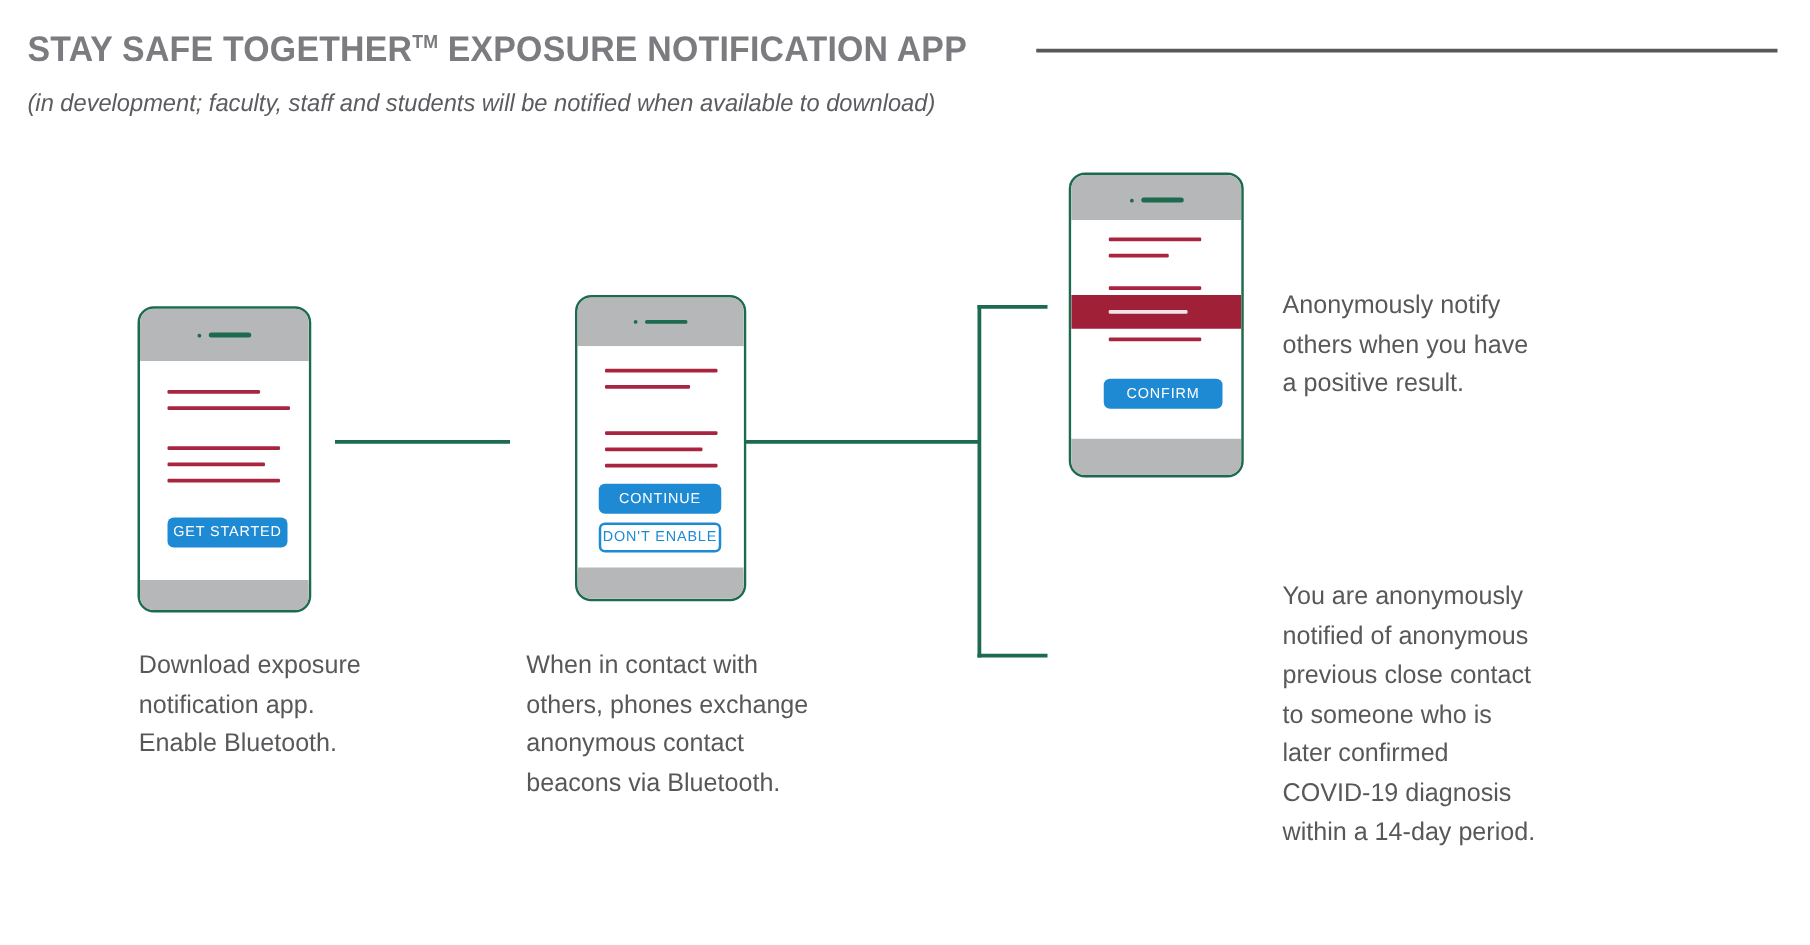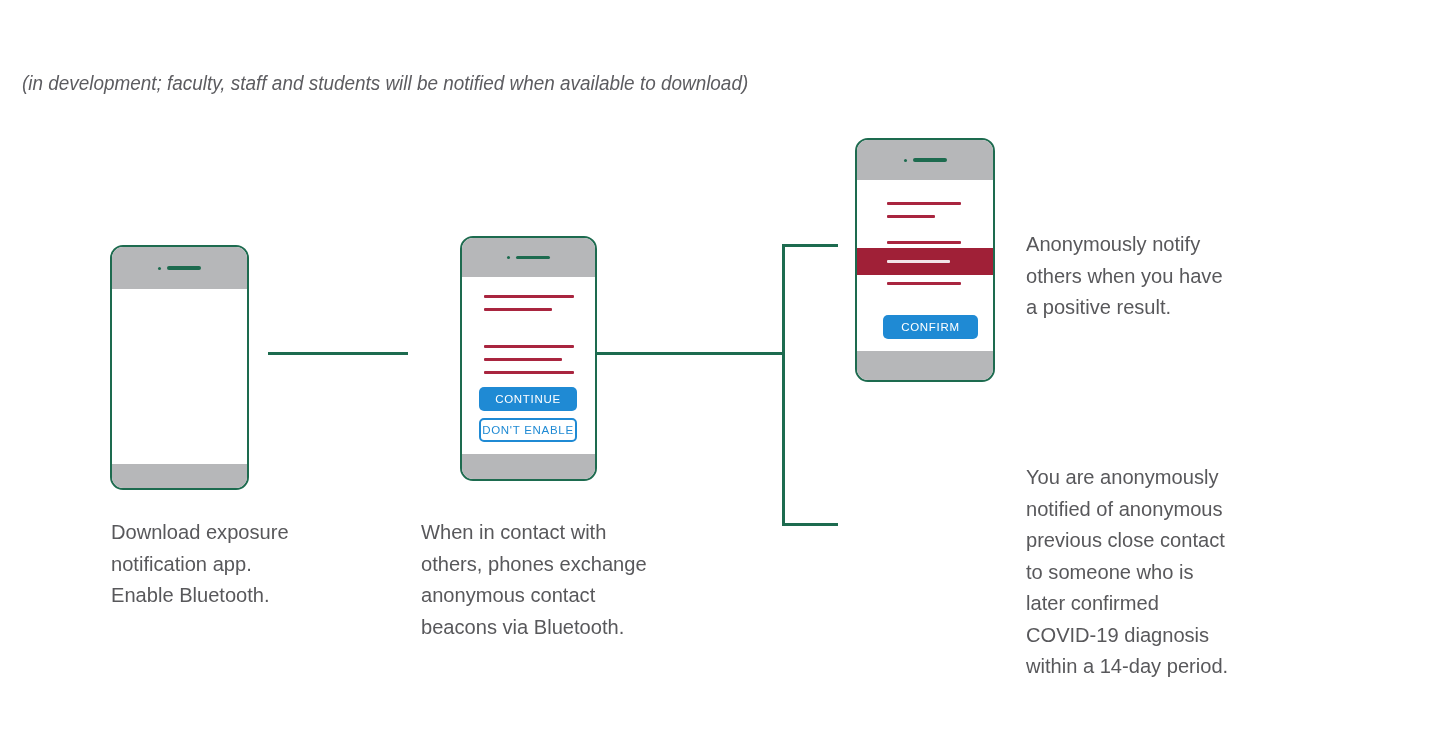--- a/index.html
+++ b/index.html
@@ -107,36 +107,48 @@
     font-size:20.5px; line-height:31.5px;
     color:#58585b;
     transform:scaleX(0.98); transform-origin:left top;
   }
 </style>
 </head>
 <body>
 
 <div id="canvas">
 
+  <div class="title-row">
+    <div class="title-text"><span>STAY SAFE TOGETHER</span><span class="title-tm">TM</span><span> EXPOSURE NOTIFICATION APP</span></div>
+    <div class="title-rule"></div>
+  </div>
   <div class="subtitle">(in development; faculty, staff and students will be notified when available to download)</div>
 
   <div class="conn" style="left:268px; top:352px; width:140px; height:2.5px;"></div>
 
   <div class="conn" style="left:588px; top:352px; width:196px; height:2.5px;"></div>
 
   <div class="conn" style="left:782px; top:244px; width:2.5px; height:282px;"></div>
 
   <div class="conn" style="left:782px; top:244px; width:56px; height:2.5px;"></div>
 
   <div class="conn" style="left:782px; top:523px; width:56px; height:2.5px;"></div>
 
   <div class="phone" style="left:110px; top:245px; width:139px; height:245px;">
     <div class="phone-top" style="height:42px;">
       <span class="speaker-dot"></span>
       <span class="speaker-bar"></span>
+    </div>
+    <div class="phone-screen" style="top:42px; height:179px;">
+      <div class="rline" style="left:22px; top:23px; width:74px;"></div>
+      <div class="rline" style="left:22px; top:36px; width:98px;"></div>
+      <div class="rline" style="left:22px; top:68px; width:90px;"></div>
+      <div class="rline" style="left:22px; top:81px; width:78px;"></div>
+      <div class="rline" style="left:22px; top:94px; width:90px;"></div>
+      <div class="btn-fill" style="left:22px; top:125px; width:96px; height:24px;">GET STARTED</div>
     </div>
     <div class="phone-bottom" style="height:24px;"></div>
   </div>
 
   <div class="phone" style="left:424px; top:236px; width:137px; height:245px;margin-left:36px;">
     <div class="phone-top" style="height:39px;">
       <span class="speaker-dot"></span>
       <span class="speaker-bar"></span>
     </div>
     <div class="phone-screen" style="top:39px; height:181px;">
@@ -149,21 +161,21 @@
       <div class="btn-outline" style="left:17px; top:141px; width:98px; height:24px;">DON'T ENABLE</div>
     </div>
     <div class="phone-bottom" style="height:25px;"></div>
   </div>
 
   <div class="phone" style="left:855px; top:138px; width:140px; height:244px;">
     <div class="phone-top" style="height:40px;">
       <span class="speaker-dot"></span>
       <span class="speaker-bar"></span>
     </div>
-    <div class="phone-screen" style="top:48px; height:175px;text-align:right;">
+    <div class="phone-screen" style="top:36px; height:175px;text-align:right;">
       <div class="rline" style="left:30px; top:14px; width:74px;"></div>
       <div class="rline" style="left:30px; top:27px; width:48px;"></div>
       <div class="rline" style="left:30px; top:53px; width:74px;"></div>
       <div class="band" style="top:60px; height:27px;">
         <div class="band-line" style="left:30px; top:12px; width:63px;"></div>
       </div>
       <div class="rline" style="left:30px; top:94px; width:74px;"></div>
       <div class="btn-fill" style="left:26px; top:127px; width:95px; height:24px;">CONFIRM</div>
     </div>
     <div class="phone-bottom" style="height:29px;"></div>

